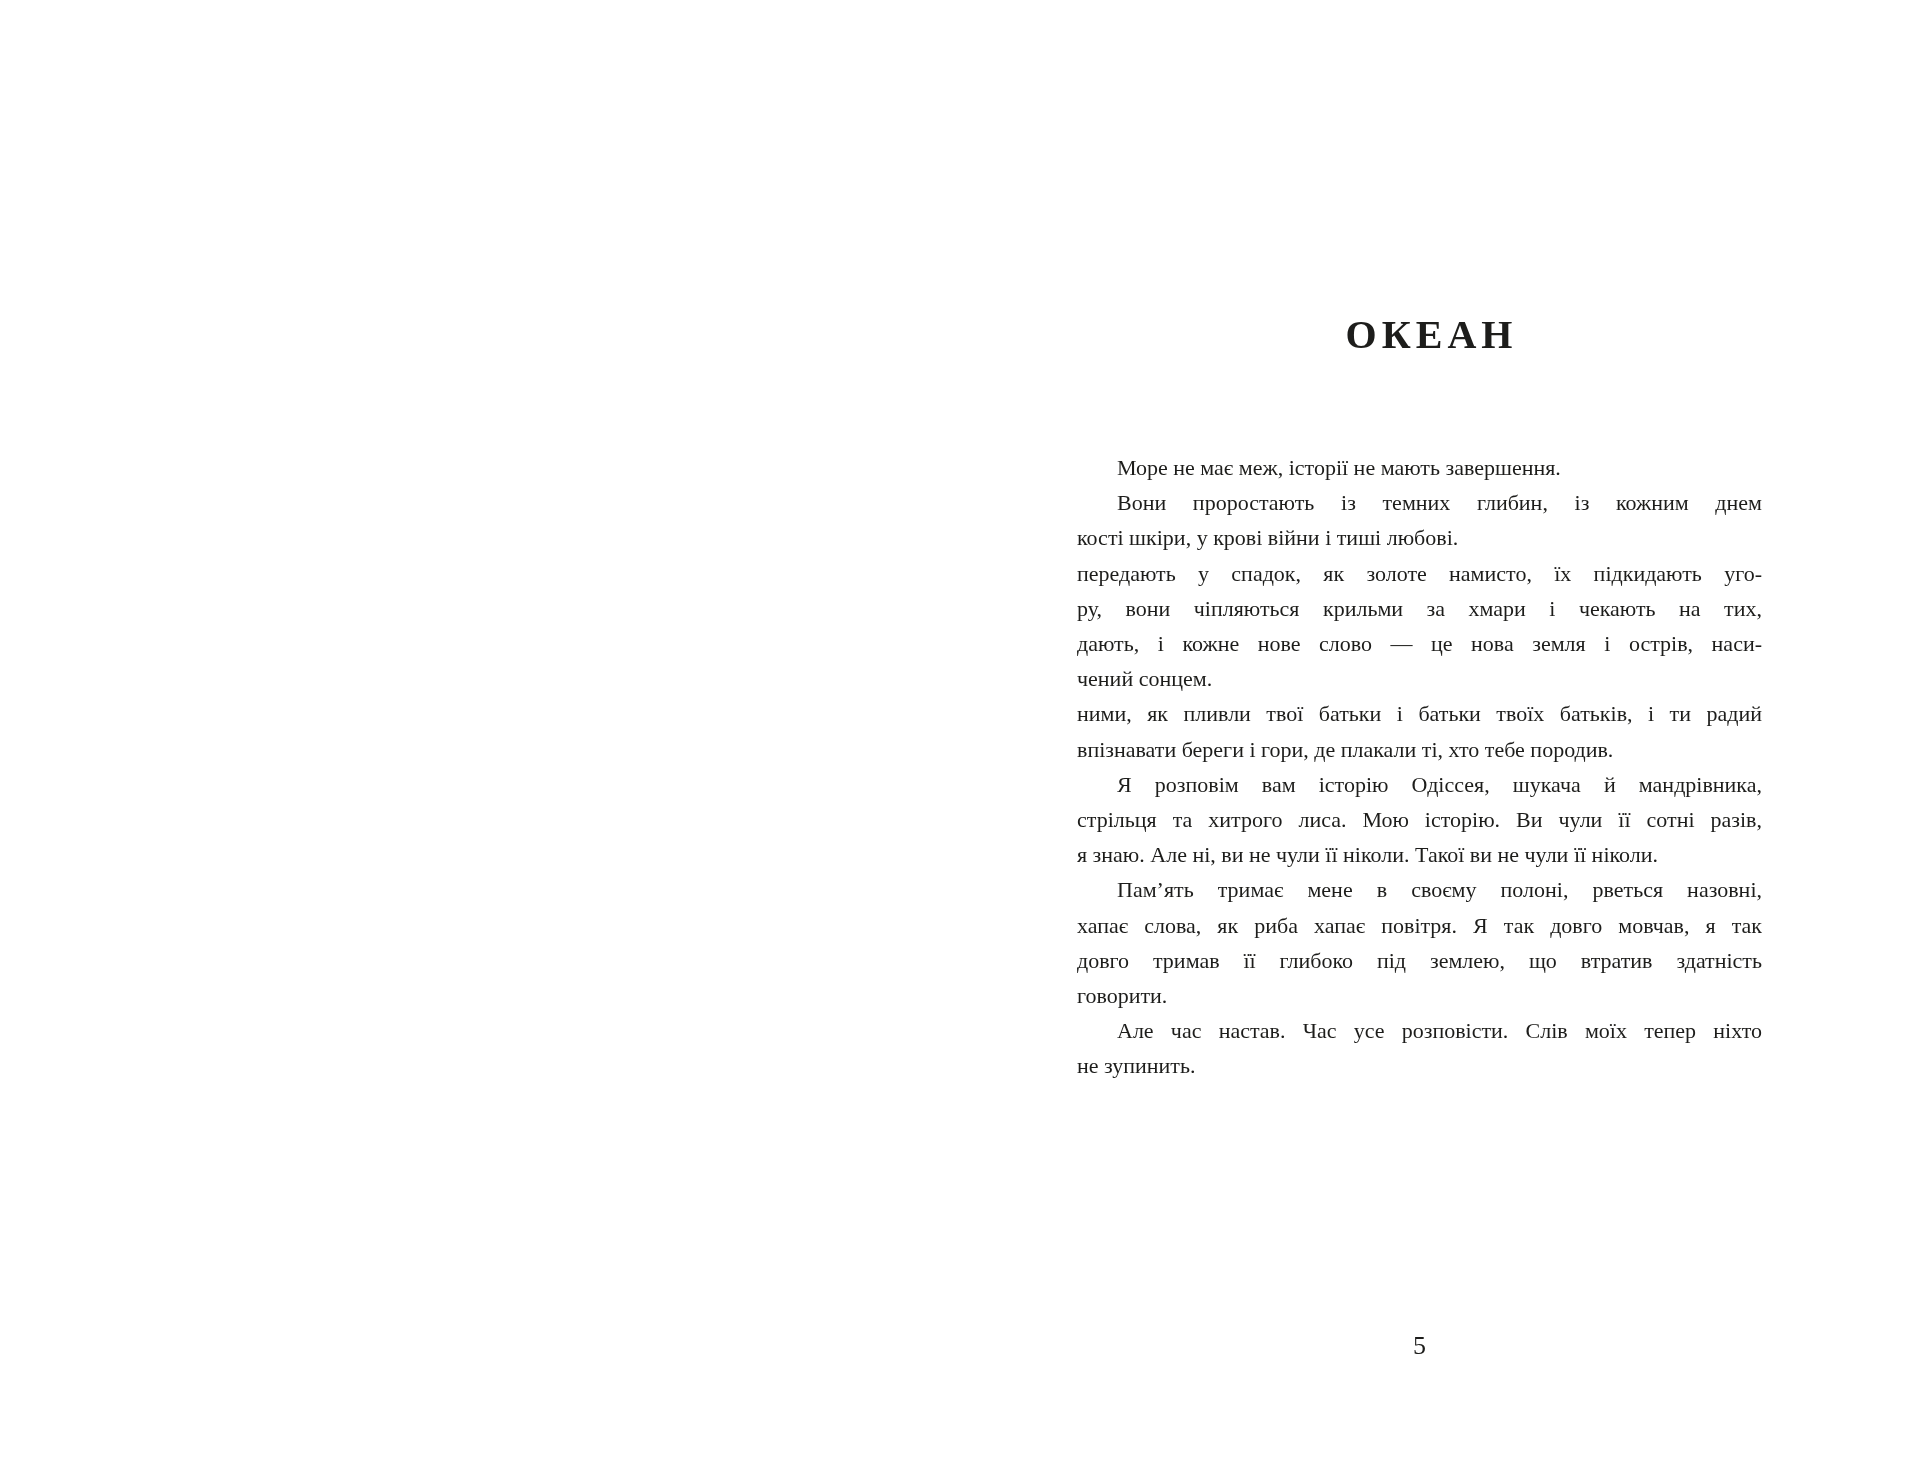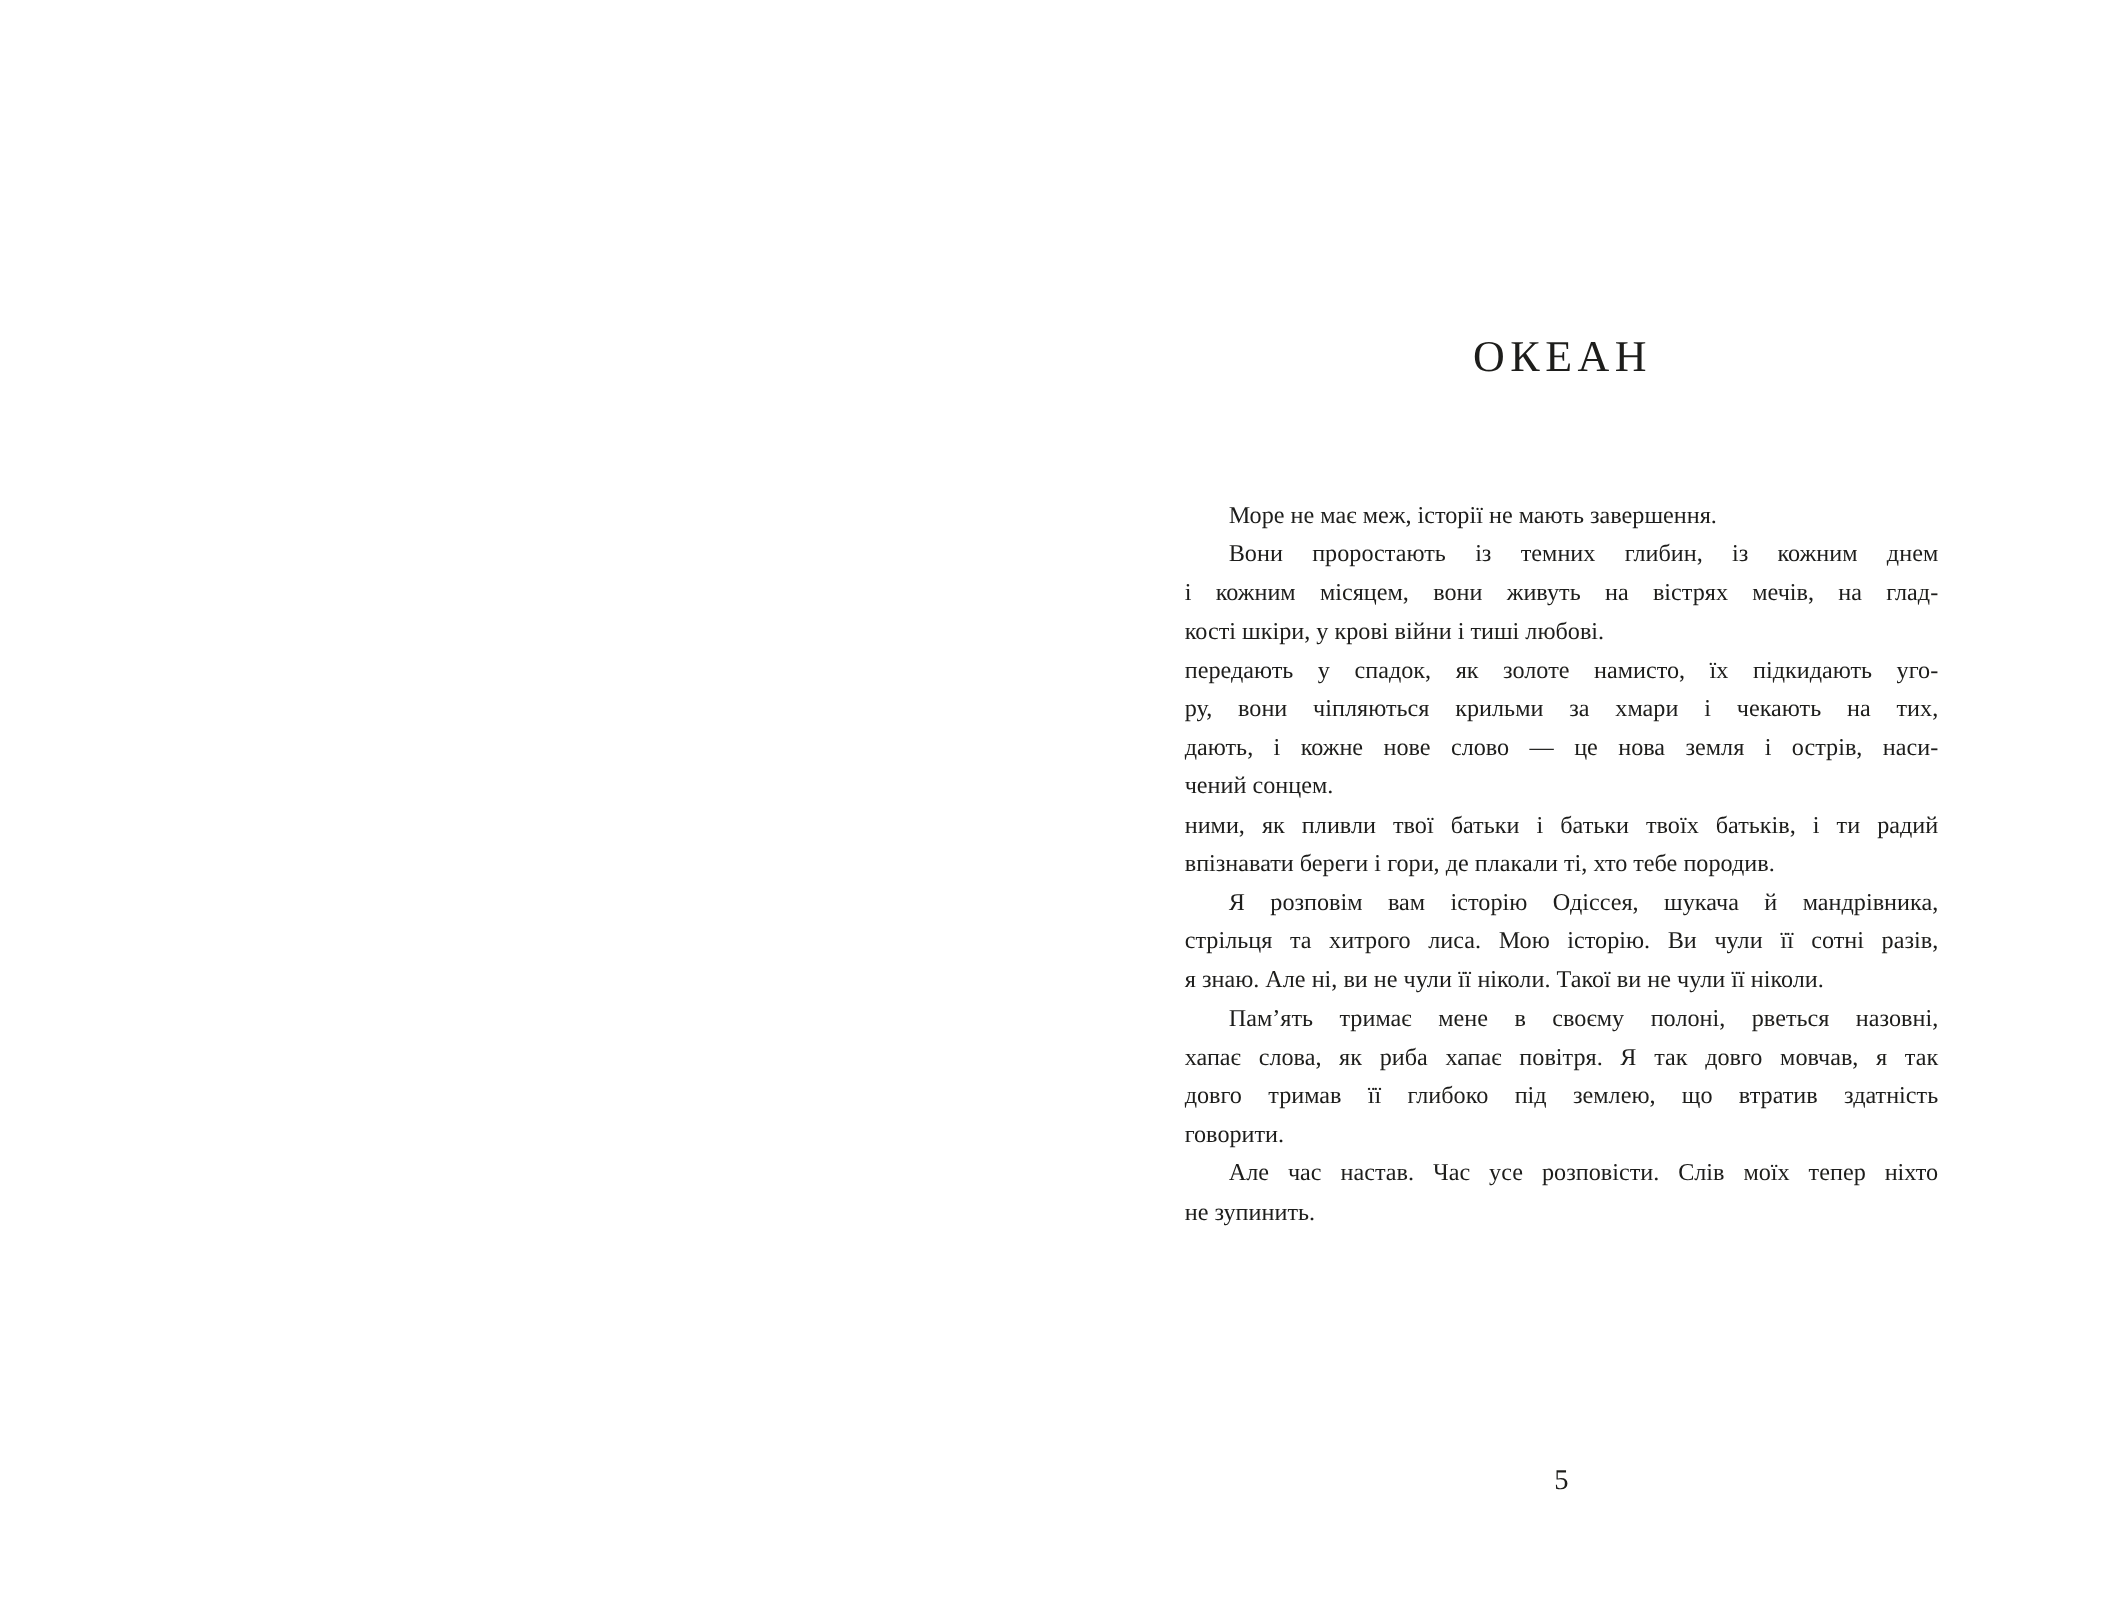--- a/index.html
+++ b/index.html
@@ -18,23 +18,23 @@
     height: 1475px;
     background: #ffffff;
     font-family: "Liberation Serif", "DejaVu Serif", serif;
     color: #1d1d1b;
   }
   .chapter-title {
     position: absolute;
     left: 1077px;
     top: 303px;
     width: 685px;
-    margin: 1px;
+    margin: 12px;
     font-size: 40px;
-    font-weight: 400;
+    font-weight: 700;
     line-height: 40px;
     letter-spacing: 5px;
     text-align: center;
     white-space: nowrap;
   }
   .text-block {
     position: absolute;
     left: 1077px;
     top: 450px;
     width: 685px;
@@ -64,21 +64,20 @@
 </style>
 </head>
 <body>
 
 <div class="page">
   <h1 class="chapter-title">ОКЕАН</h1>
 
   <div class="text-block">
       <div class="line para-start para-end">Море не має меж, історії не мають завершення.</div>
       <div class="line para-start">Вони проростають із темних глибин, із кожним днем</div>
-      <div class="line">і кожним місяцем, вони живуть на вістрях мечів, на глад-</div>
       <div class="line para-end">кості шкіри, у крові війни і тиші любові.</div>
       <div class="line">передають у спадок, як золоте намисто, їх підкидають уго-</div>
       <div class="line">ру, вони чіпляються крильми за хмари і чекають на тих,</div>
       <div class="line">дають, і кожне нове слово — це нова земля і острів, наси-</div>
       <div class="line para-end">чений сонцем.</div>
       <div class="line">ними, як пливли твої батьки і батьки твоїх батьків, і ти радий</div>
       <div class="line para-end">впізнавати береги і гори, де плакали ті, хто тебе породив.</div>
       <div class="line para-start">Я розповім вам історію Одіссея, шукача й мандрівника,</div>
       <div class="line">стрільця та хитрого лиса. Мою історію. Ви чули її сотні разів,</div>
       <div class="line para-end">я знаю. Але ні, ви не чули її ніколи. Такої ви не чули її ніколи.</div>

